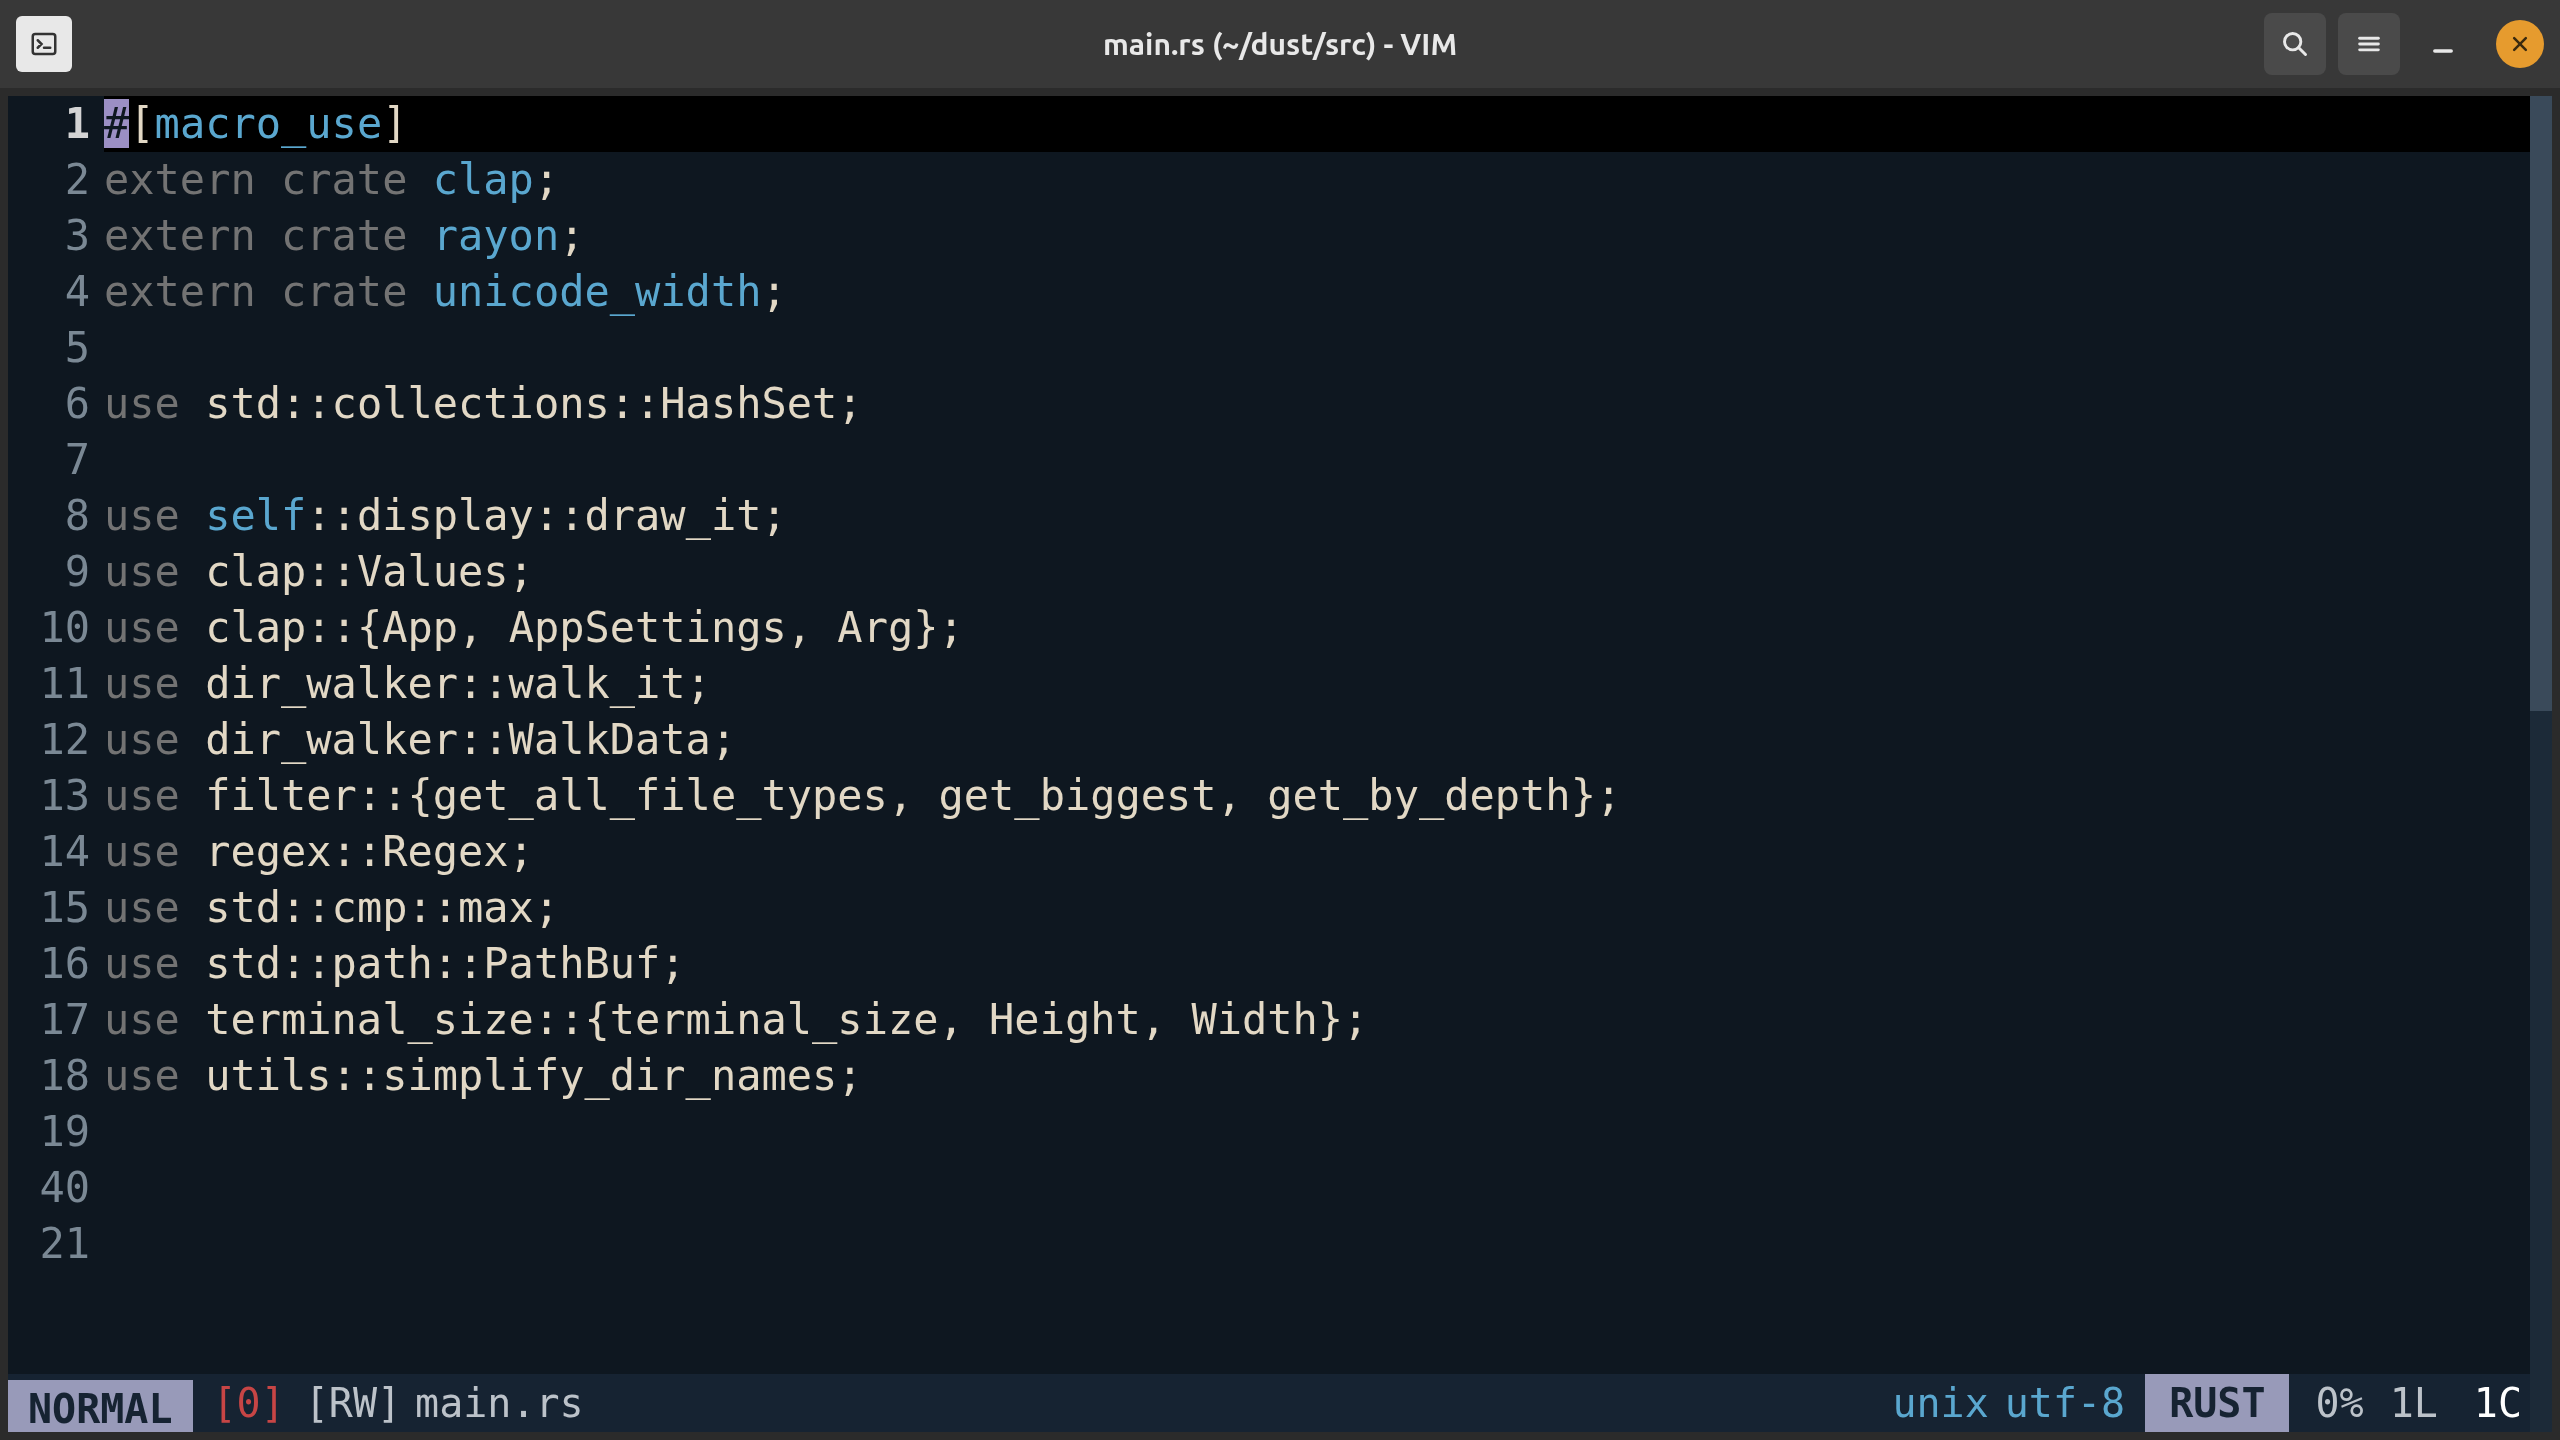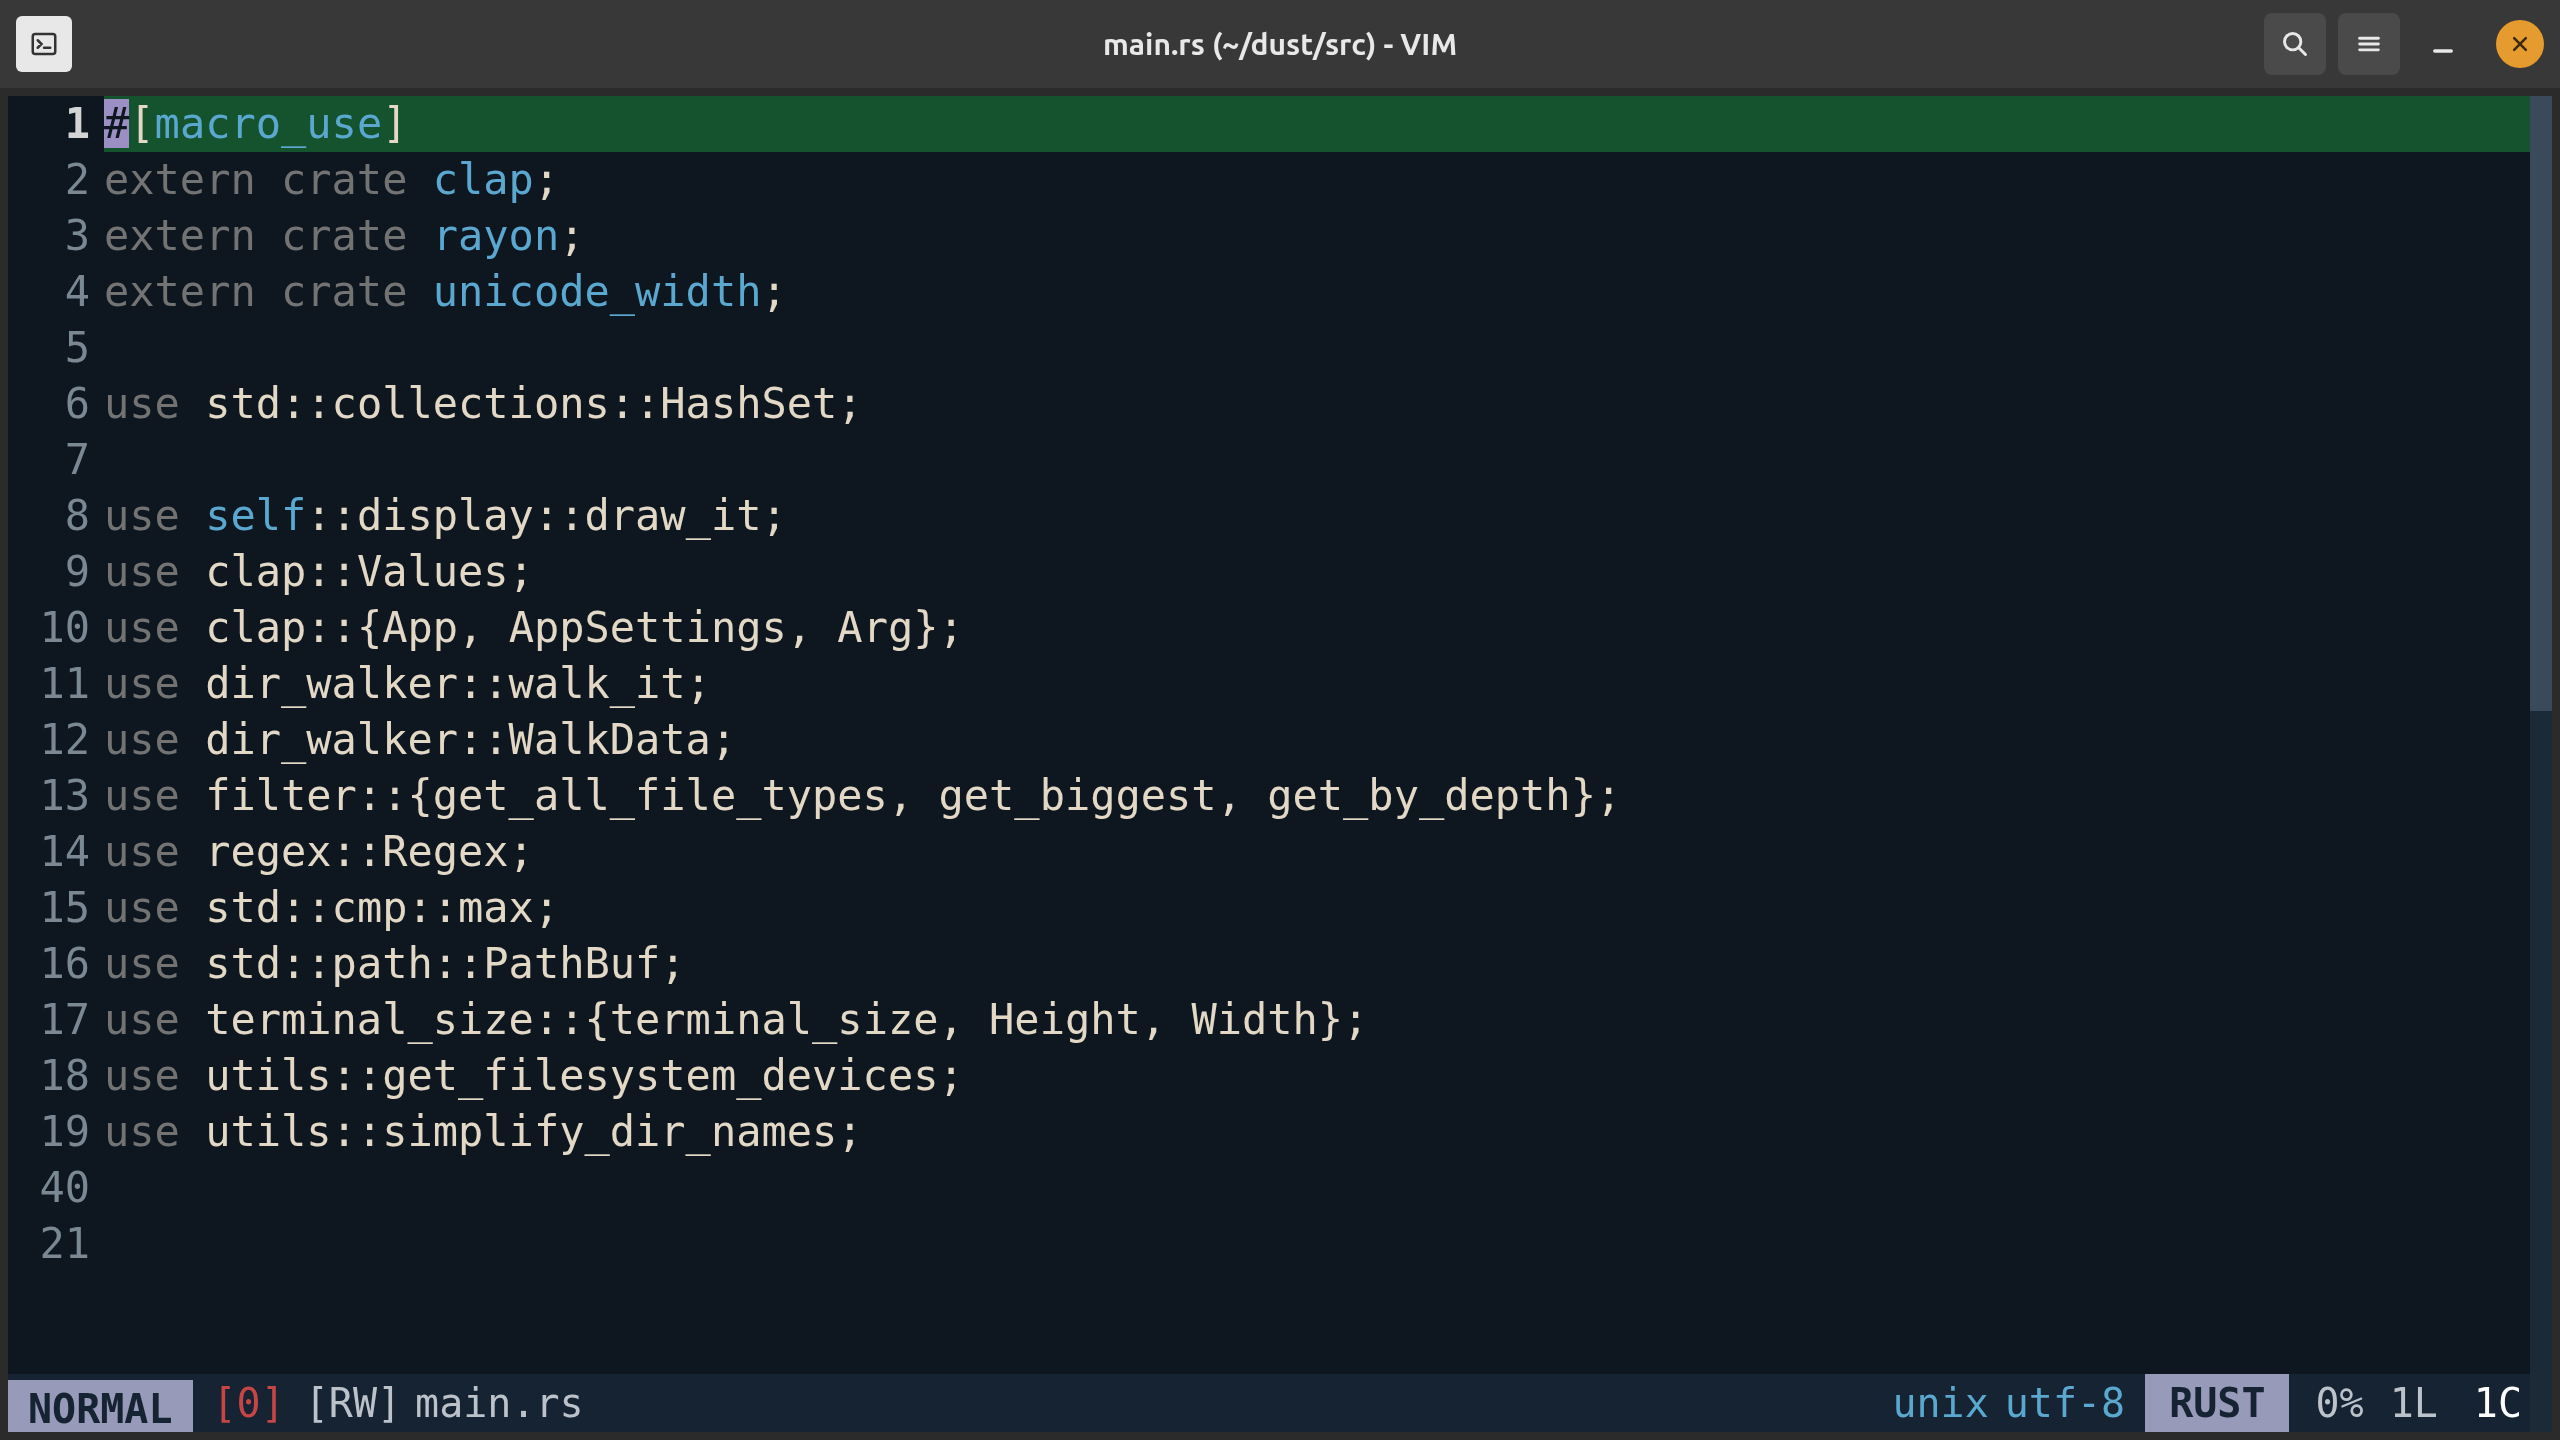--- a/index.html
+++ b/index.html
@@ -116,21 +116,21 @@
   user-select: none;
   flex-shrink: 0;
 }
 .gutter .ln { height: 56px; }
 .gutter .ln.cur { color: #d4d4d4; font-weight: bold; }
 .code {
   flex: 1;
 }
 .code .line { height: 56px; white-space: pre; }
 .code .line.cursor-line {
-  background: #14532d;
+  background: #000000;
 }
 .c-kw { color: #737373; }
 .c-id { color: #e2d8c5; }
 .c-ty { color: #5aa7cf; }
 .c-punc { color: #e2d8c5; }
 .c-op { color: #e2d8c5; }
 .c-attr { color: #c89c58; }
 .cursor-block {
   background: #9b8fc4;
   color: #0e1720;
@@ -268,21 +268,20 @@
             <div class="line"><span class="c-kw">use</span><span> </span><span class="c-ty">self</span><span class="c-op">::</span><span class="c-id">display</span><span class="c-op">::</span><span class="c-id">draw_it</span><span class="c-punc">;</span></div>
             <div class="line"><span class="c-kw">use</span><span> </span><span class="c-id">clap</span><span class="c-op">::</span><span class="c-id">Values</span><span class="c-punc">;</span></div>
             <div class="line"><span class="c-kw">use</span><span> </span><span class="c-id">clap</span><span class="c-op">::</span><span class="c-punc">{</span><span class="c-id">App</span><span class="c-punc">, </span><span class="c-id">AppSettings</span><span class="c-punc">, </span><span class="c-id">Arg</span><span class="c-punc">}</span><span class="c-punc">;</span></div>
             <div class="line"><span class="c-kw">use</span><span> </span><span class="c-id">dir_walker</span><span class="c-op">::</span><span class="c-id">walk_it</span><span class="c-punc">;</span></div>
             <div class="line"><span class="c-kw">use</span><span> </span><span class="c-id">dir_walker</span><span class="c-op">::</span><span class="c-id">WalkData</span><span class="c-punc">;</span></div>
             <div class="line"><span class="c-kw">use</span><span> </span><span class="c-id">filter</span><span class="c-op">::</span><span class="c-punc">{</span><span class="c-id">get_all_file_types</span><span class="c-punc">, </span><span class="c-id">get_biggest</span><span class="c-punc">, </span><span class="c-id">get_by_depth</span><span class="c-punc">}</span><span class="c-punc">;</span></div>
             <div class="line"><span class="c-kw">use</span><span> </span><span class="c-id">regex</span><span class="c-op">::</span><span class="c-id">Regex</span><span class="c-punc">;</span></div>
             <div class="line"><span class="c-kw">use</span><span> </span><span class="c-id">std</span><span class="c-op">::</span><span class="c-id">cmp</span><span class="c-op">::</span><span class="c-id">max</span><span class="c-punc">;</span></div>
             <div class="line"><span class="c-kw">use</span><span> </span><span class="c-id">std</span><span class="c-op">::</span><span class="c-id">path</span><span class="c-op">::</span><span class="c-id">PathBuf</span><span class="c-punc">;</span></div>
             <div class="line"><span class="c-kw">use</span><span> </span><span class="c-id">terminal_size</span><span class="c-op">::</span><span class="c-punc">{</span><span class="c-id">terminal_size</span><span class="c-punc">, </span><span class="c-id">Height</span><span class="c-punc">, </span><span class="c-id">Width</span><span class="c-punc">}</span><span class="c-punc">;</span></div>
-            <div class="line"><span class="c-kw">use</span><span> </span><span class="c-id">utils</span><span class="c-op">::</span><span class="c-id">get_filesystem_devices</span><span class="c-punc">;</span></div>
             <div class="line"><span class="c-kw">use</span><span> </span><span class="c-id">utils</span><span class="c-op">::</span><span class="c-id">simplify_dir_names</span><span class="c-punc">;</span></div>
           </div>
       </div>
       <div class="statusline">
         <span class="sl-mode"> NORMAL </span>
         <span class="sl-zero">[0]</span>
         <span class="sl-rw">[RW]</span>
         <span class="sl-file">main.rs</span>
         <span class="sl-spacer"></span>
         <span class="sl-ff">unix</span>

